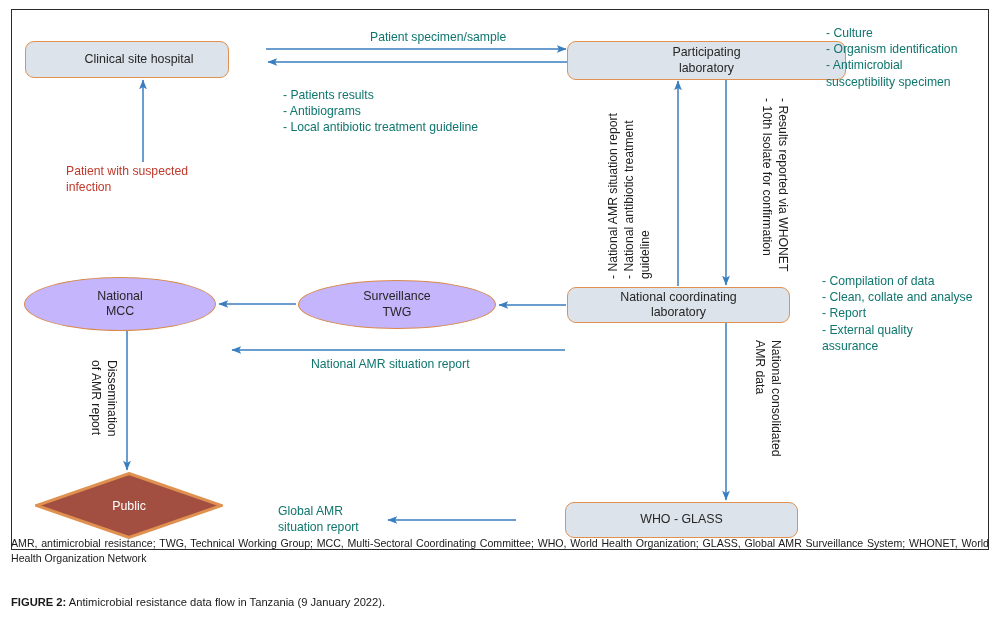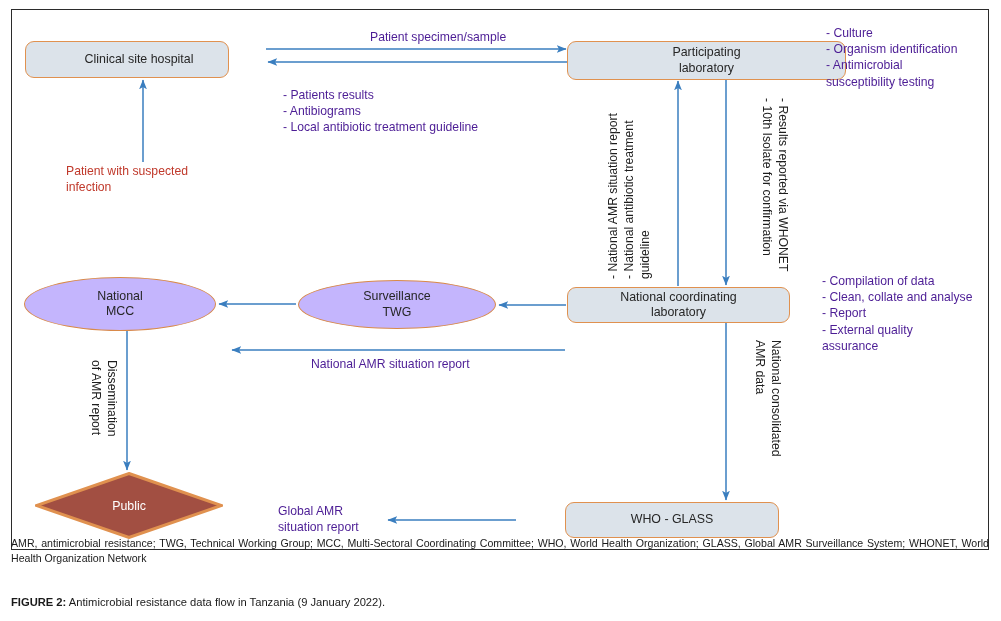--- a/index.html
+++ b/index.html
@@ -83,21 +83,21 @@
     justify-content: center;
     color: #ffffff;
     font-size: 12.4px;
   }
 
   
   .label {
     position: absolute;
     font-size: 12.2px;
     line-height: 1.33;
-    color: #4c1d95;
+    color: #0f766e;
     white-space: pre-line;
     z-index: 4;
   }
   .label.red {
     color: #c0392b;
   }
   .vlabel {
     position: absolute;
     font-size: 12.2px;
     line-height: 1.3;
@@ -202,37 +202,37 @@
 
   <div class="diamond-wrap" style="left:35px; top:472px; width:188px; height:67px;">
     <svg class="diamond-shape" viewBox="0 0 188 67" preserveAspectRatio="none" xmlns="http://www.w3.org/2000/svg">
       <polygon points="94,1.5 186.5,33.5 94,65.5 1.5,33.5" fill="#a24f42" stroke="#e0914f" stroke-width="3"></polygon>
     </svg>
     <div class="diamond-label">
       <span>Public</span>
     </div>
   </div>
 
-  <div class="node box" style="left:565px; top:502px; width:214px; height:36px;">
+  <div class="node box" style="left:565px; top:502px; width:233px; height:36px;">
     <span>WHO - GLASS</span>
   </div>
 
   <div class="label" style="left:370px; top:29px;">Patient specimen/sample</div>
 
   <div class="label" style="left:283px; top:87px;">- Patients results
 - Antibiograms
 - Local antibiotic treatment guideline</div>
 
   <div class="label red" style="left:66px; top:163px;">Patient with suspected
 infection</div>
 
   <div class="label" style="left:826px; top:25px;">- Culture
 - Organism identification
 - Antimicrobial
-  susceptibility testing</div>
+  susceptibility specimen</div>
 
   <div class="label" style="left:822px; top:273px;">- Compilation of data
 - Clean, collate and analyse
 - Report
 - External quality
   assurance</div>
 
   <div class="label" style="left:311px; top:356px;">National AMR situation report</div>
 
   <div class="label" style="left:278px; top:503px;">Global AMR

